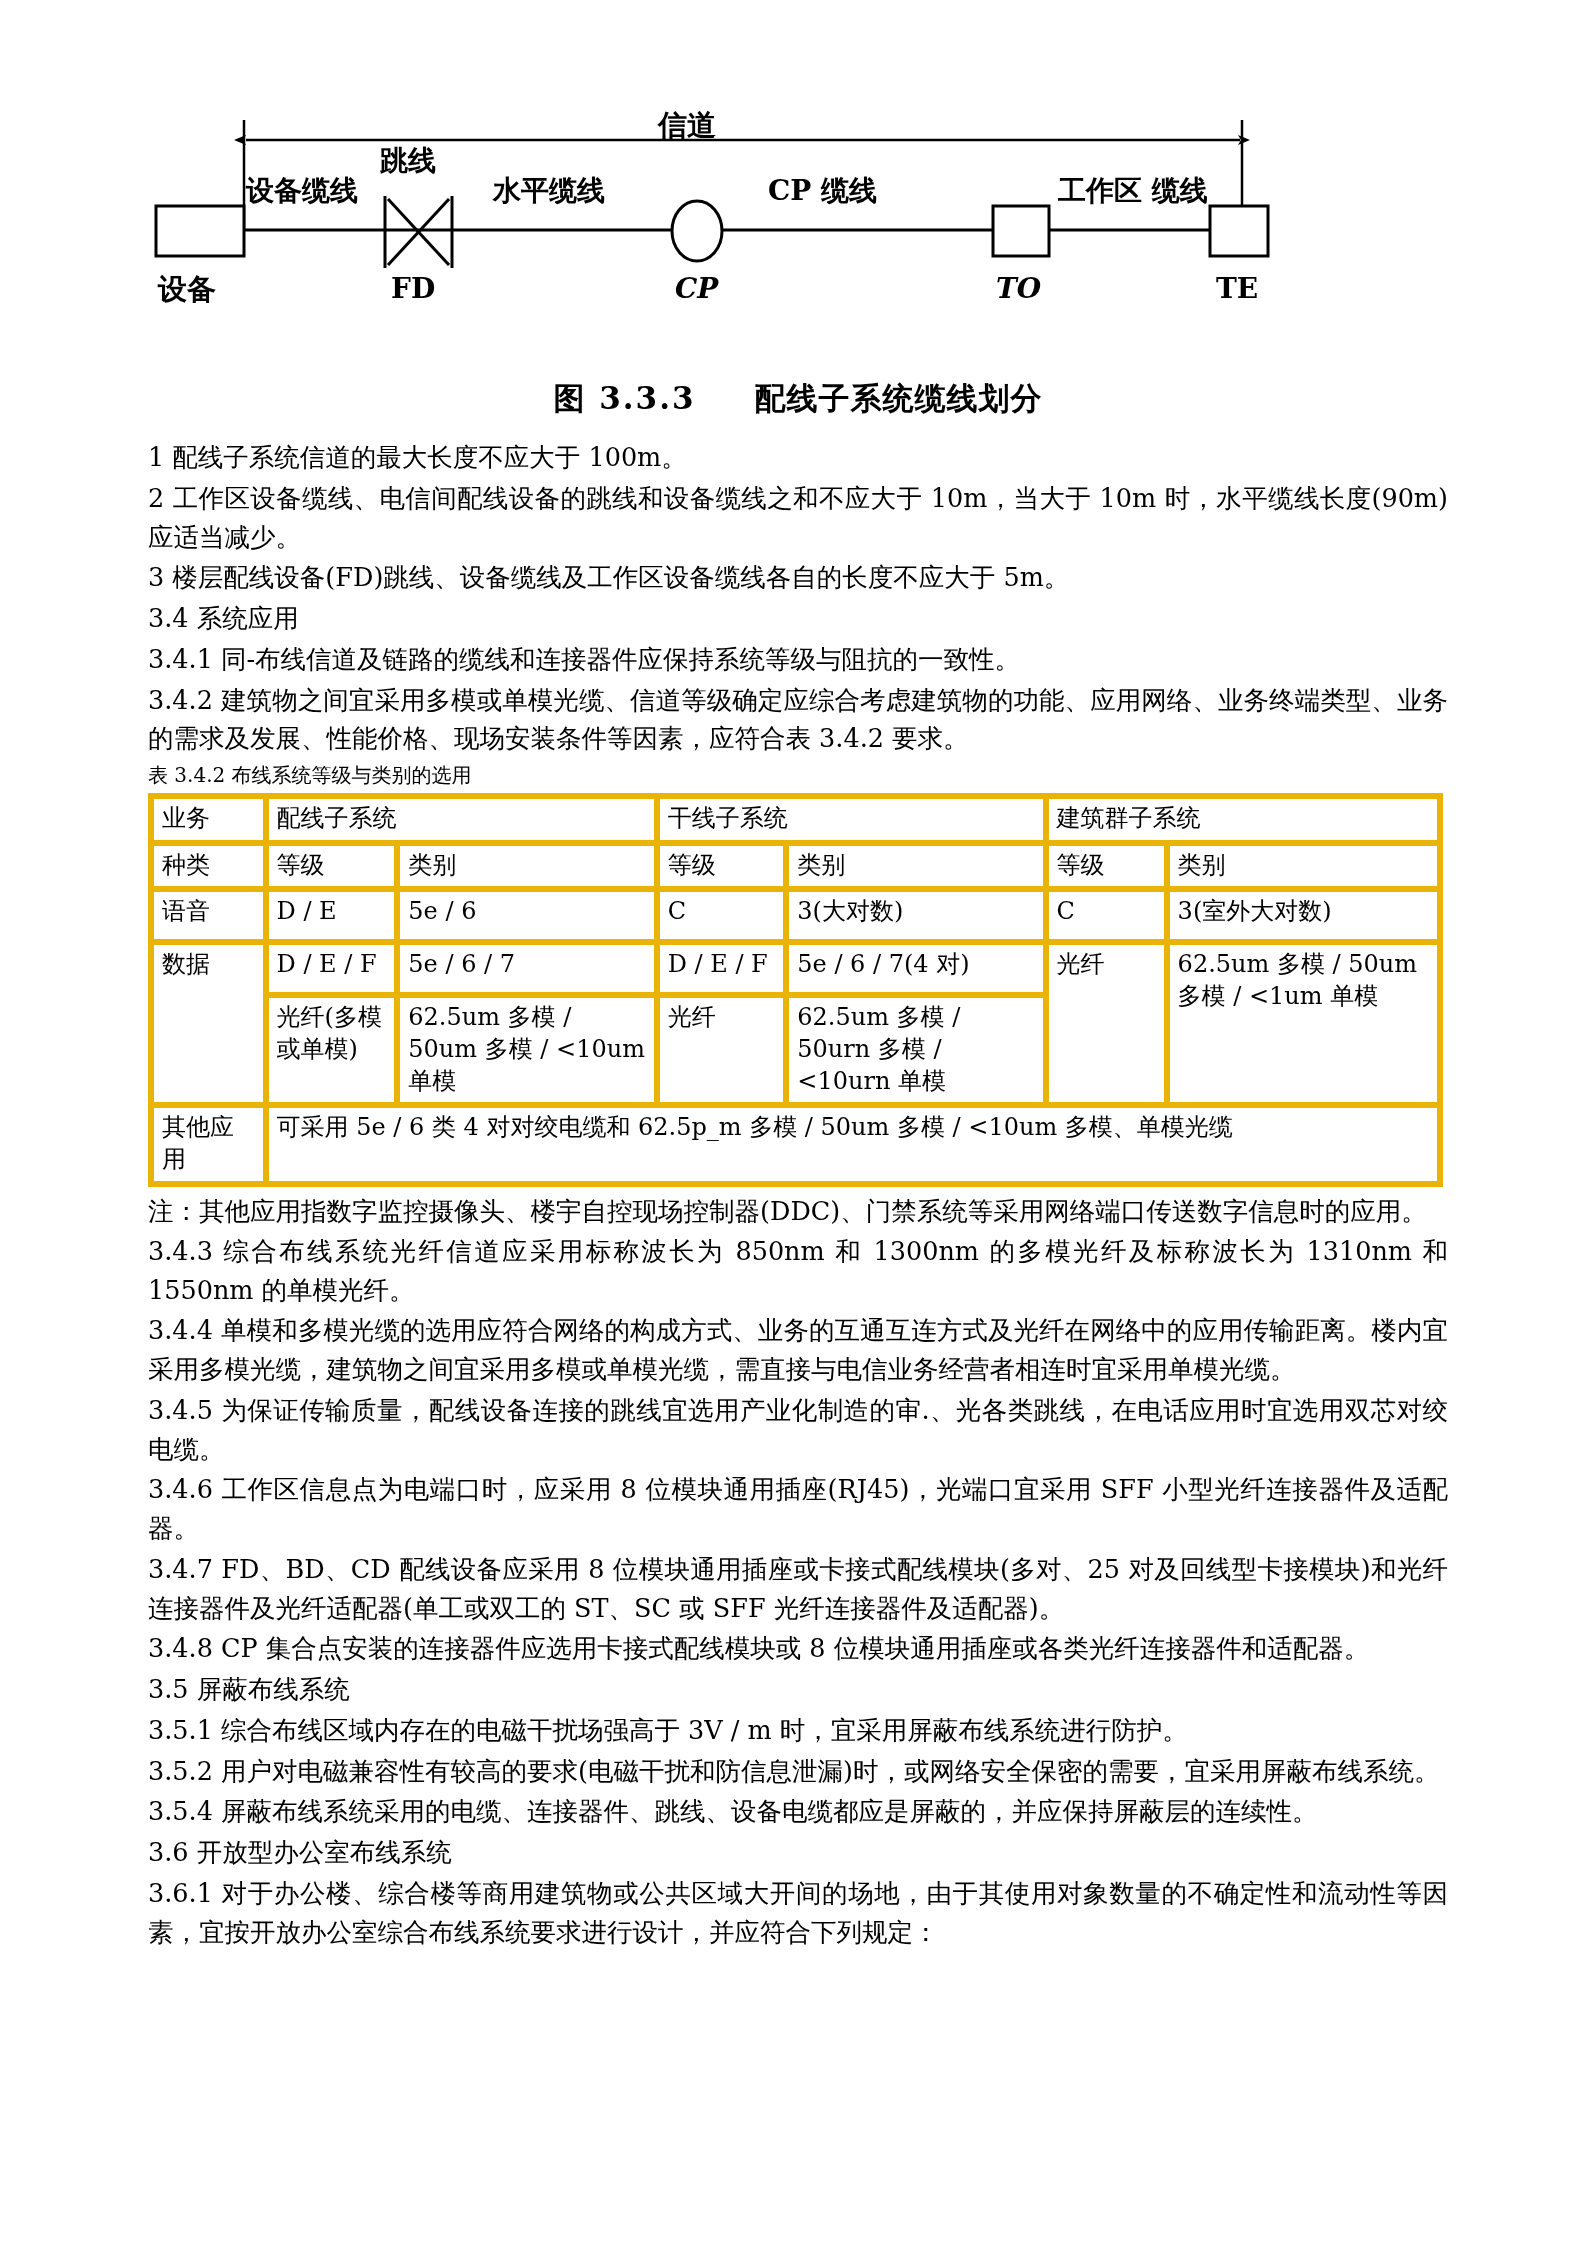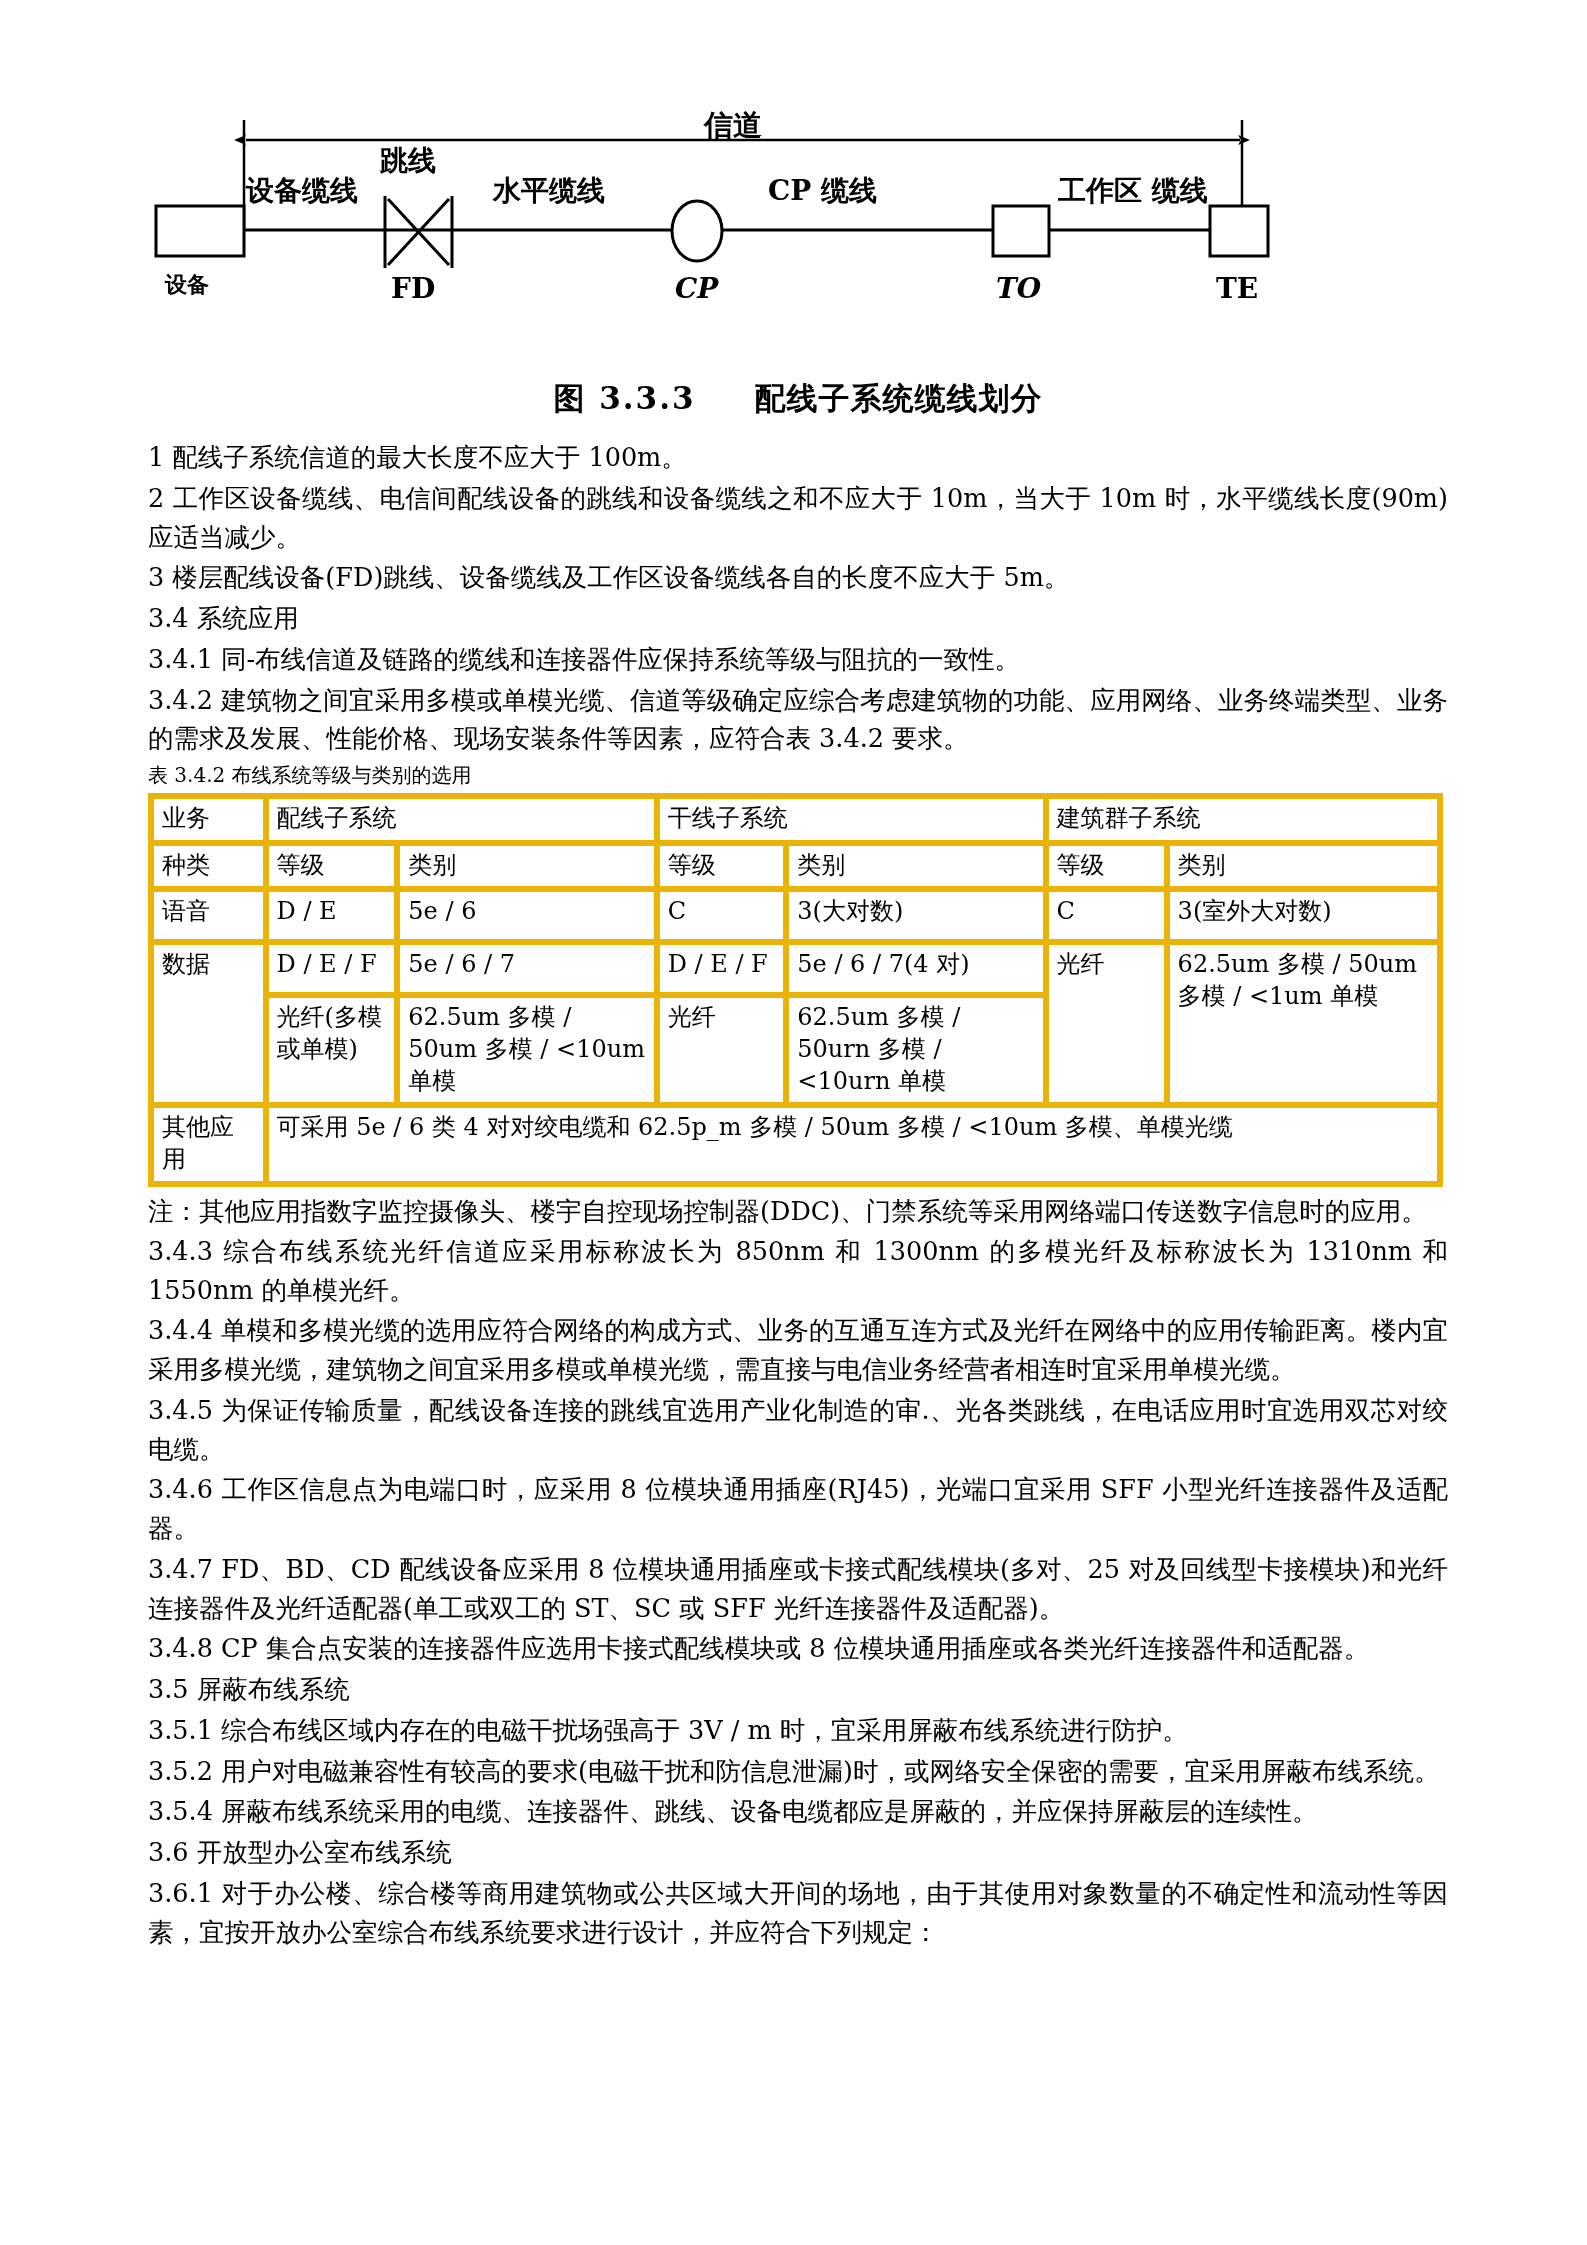--- a/index.html
+++ b/index.html
@@ -126,33 +126,33 @@
         <line x1="240" y1="99" x2="301" y2="165" stroke="#000" stroke-width="3"></line>
         <line x1="301" y1="99" x2="240" y2="165" stroke="#000" stroke-width="3"></line>
 
         <ellipse cx="549" cy="131" rx="25" ry="30" fill="#fff" stroke="#000" stroke-width="3"></ellipse>
 
         <rect x="845" y="106" width="56" height="50" fill="#fff" stroke="#000" stroke-width="3"></rect>
 
         <rect x="1062" y="106" width="58" height="50" fill="#fff" stroke="#000" stroke-width="3"></rect>
       </svg>
 
-      <div style="position:absolute;left:556px;top:6px;font-size:29px;font-weight:700;">信道</div>
+      <div style="position:absolute;left:510px;top:6px;font-size:29px;font-weight:700;">信道</div>
 
       <div style="position:absolute;left:98px;top:72px;font-size:28px;font-weight:700;">设备缆线</div>
 
       <div style="position:absolute;left:232px;top:42px;font-size:28px;font-weight:700;">跳线</div>
 
       <div style="position:absolute;left:345px;top:72px;font-size:28px;font-weight:700;">水平缆线</div>
 
       <div style="position:absolute;left:620px;top:72px;font-size:28px;font-weight:700;">CP 缆线</div>
 
       <div style="position:absolute;left:910px;top:72px;font-size:28px;font-weight:700;">工作区 缆线</div>
 
-      <div style="position:absolute;left:17px;top:170px;font-size:22px;font-weight:700;">设备</div>
+      <div style="position:absolute;left:10px;top:170px;font-size:29px;font-weight:700;">设备</div>
 
       <div style="position:absolute;left:243px;top:172px;font-size:28px;font-weight:700;">FD</div>
 
       <div style="position:absolute;left:527px;top:172px;font-size:28px;font-weight:700;font-style:italic;">CP</div>
 
       <div style="position:absolute;left:848px;top:172px;font-size:28px;font-weight:700;font-style:italic;">TO</div>
 
       <div style="position:absolute;left:1068px;top:172px;font-size:28px;font-weight:700;">TE</div>
     </div>
 

